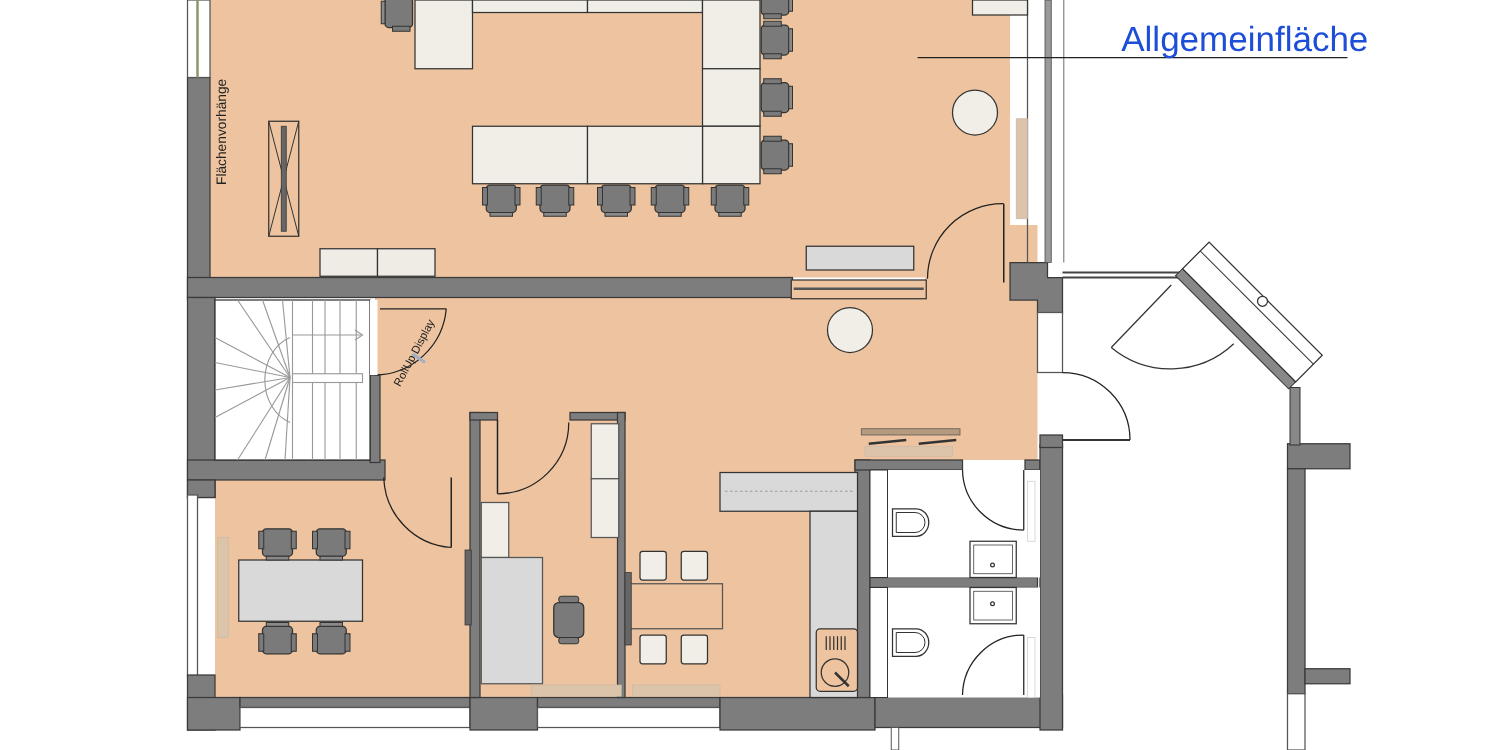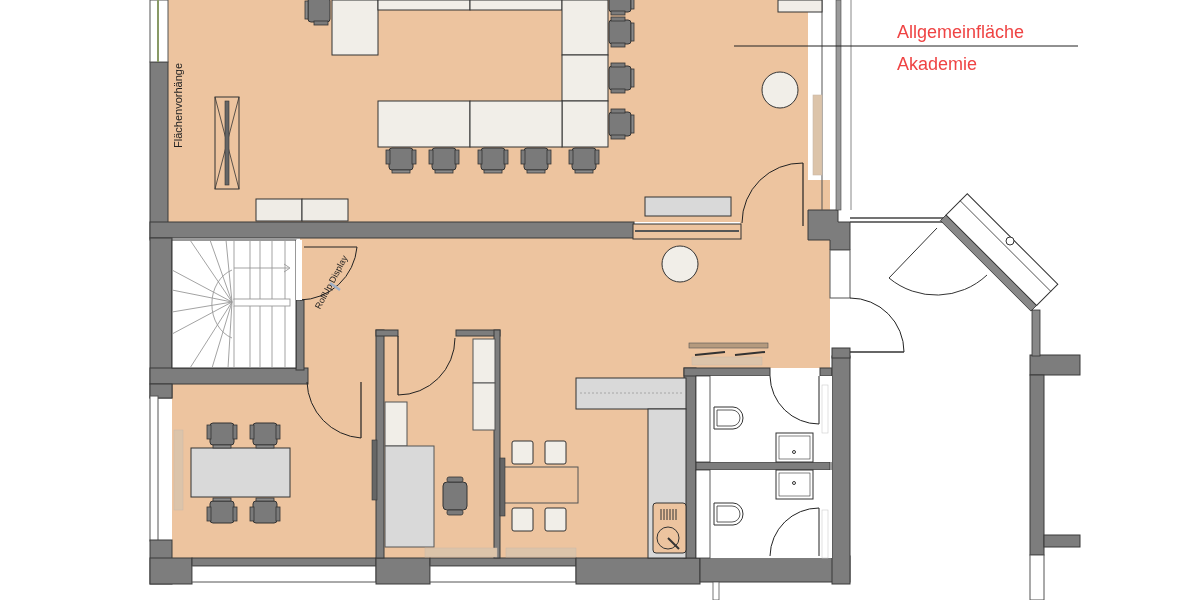--- a/index.html
+++ b/index.html
@@ -1,18 +1,18 @@
 <!DOCTYPE html>
 <html><head>
 <meta charset="utf-8">
 <style>
   html, body { margin: 0; padding: 0; background: #ffffff; }
   body { width: 1200px; height: 600px; overflow: hidden; position: relative; font-family: "Liberation Sans", sans-serif; }
   svg { position: absolute; left: 0; top: 0; }
-  .label-main { position: absolute; left: 897px; top: 18px; font-size: 18px; color: #ef4444; line-height: 28px; }
+  .label-main { position: absolute; left: 897px; top: 18px; font-size: 28px; color: #1d4ed8; line-height: 28px; }
   .label-main span { display: block; }
   .label-main .l1 { padding-bottom: 4px; }
   .vert-label { position: absolute; left: 172px; top: 148px; font-size: 11px; color: #222; transform: rotate(-90deg); transform-origin: left top; white-space: nowrap; }
   .rollup-label { position: absolute; left: 313px; top: 306px; font-size: 9px; color: #222; transform: rotate(-62deg); transform-origin: left top; white-space: nowrap; }
 </style>
 </head>
 <body>
 
 <svg width="1200" height="600" viewBox="0 0 1200 600" xmlns="http://www.w3.org/2000/svg">
   <defs>
@@ -280,16 +280,15 @@
     <rect x="1032" y="310" width="8" height="46" fill="#888" stroke="#333" stroke-width="0.8"></rect>
   </g>
 
   <rect x="713" y="582" width="6" height="18" fill="#fff" stroke="#555" stroke-width="0.8"></rect>
 
   <line x1="734" y1="46" x2="1078" y2="46" stroke="#222" stroke-width="1"></line>
 </svg>
 
 <div class="label-main">
   <span class="l1">Allgemeinfläche</span>
-  <span>Akademie</span>
 </div>
 <div class="vert-label">Flächenvorhänge</div>
 <div class="rollup-label">RollUp Display</div>
 
 </body></html>

